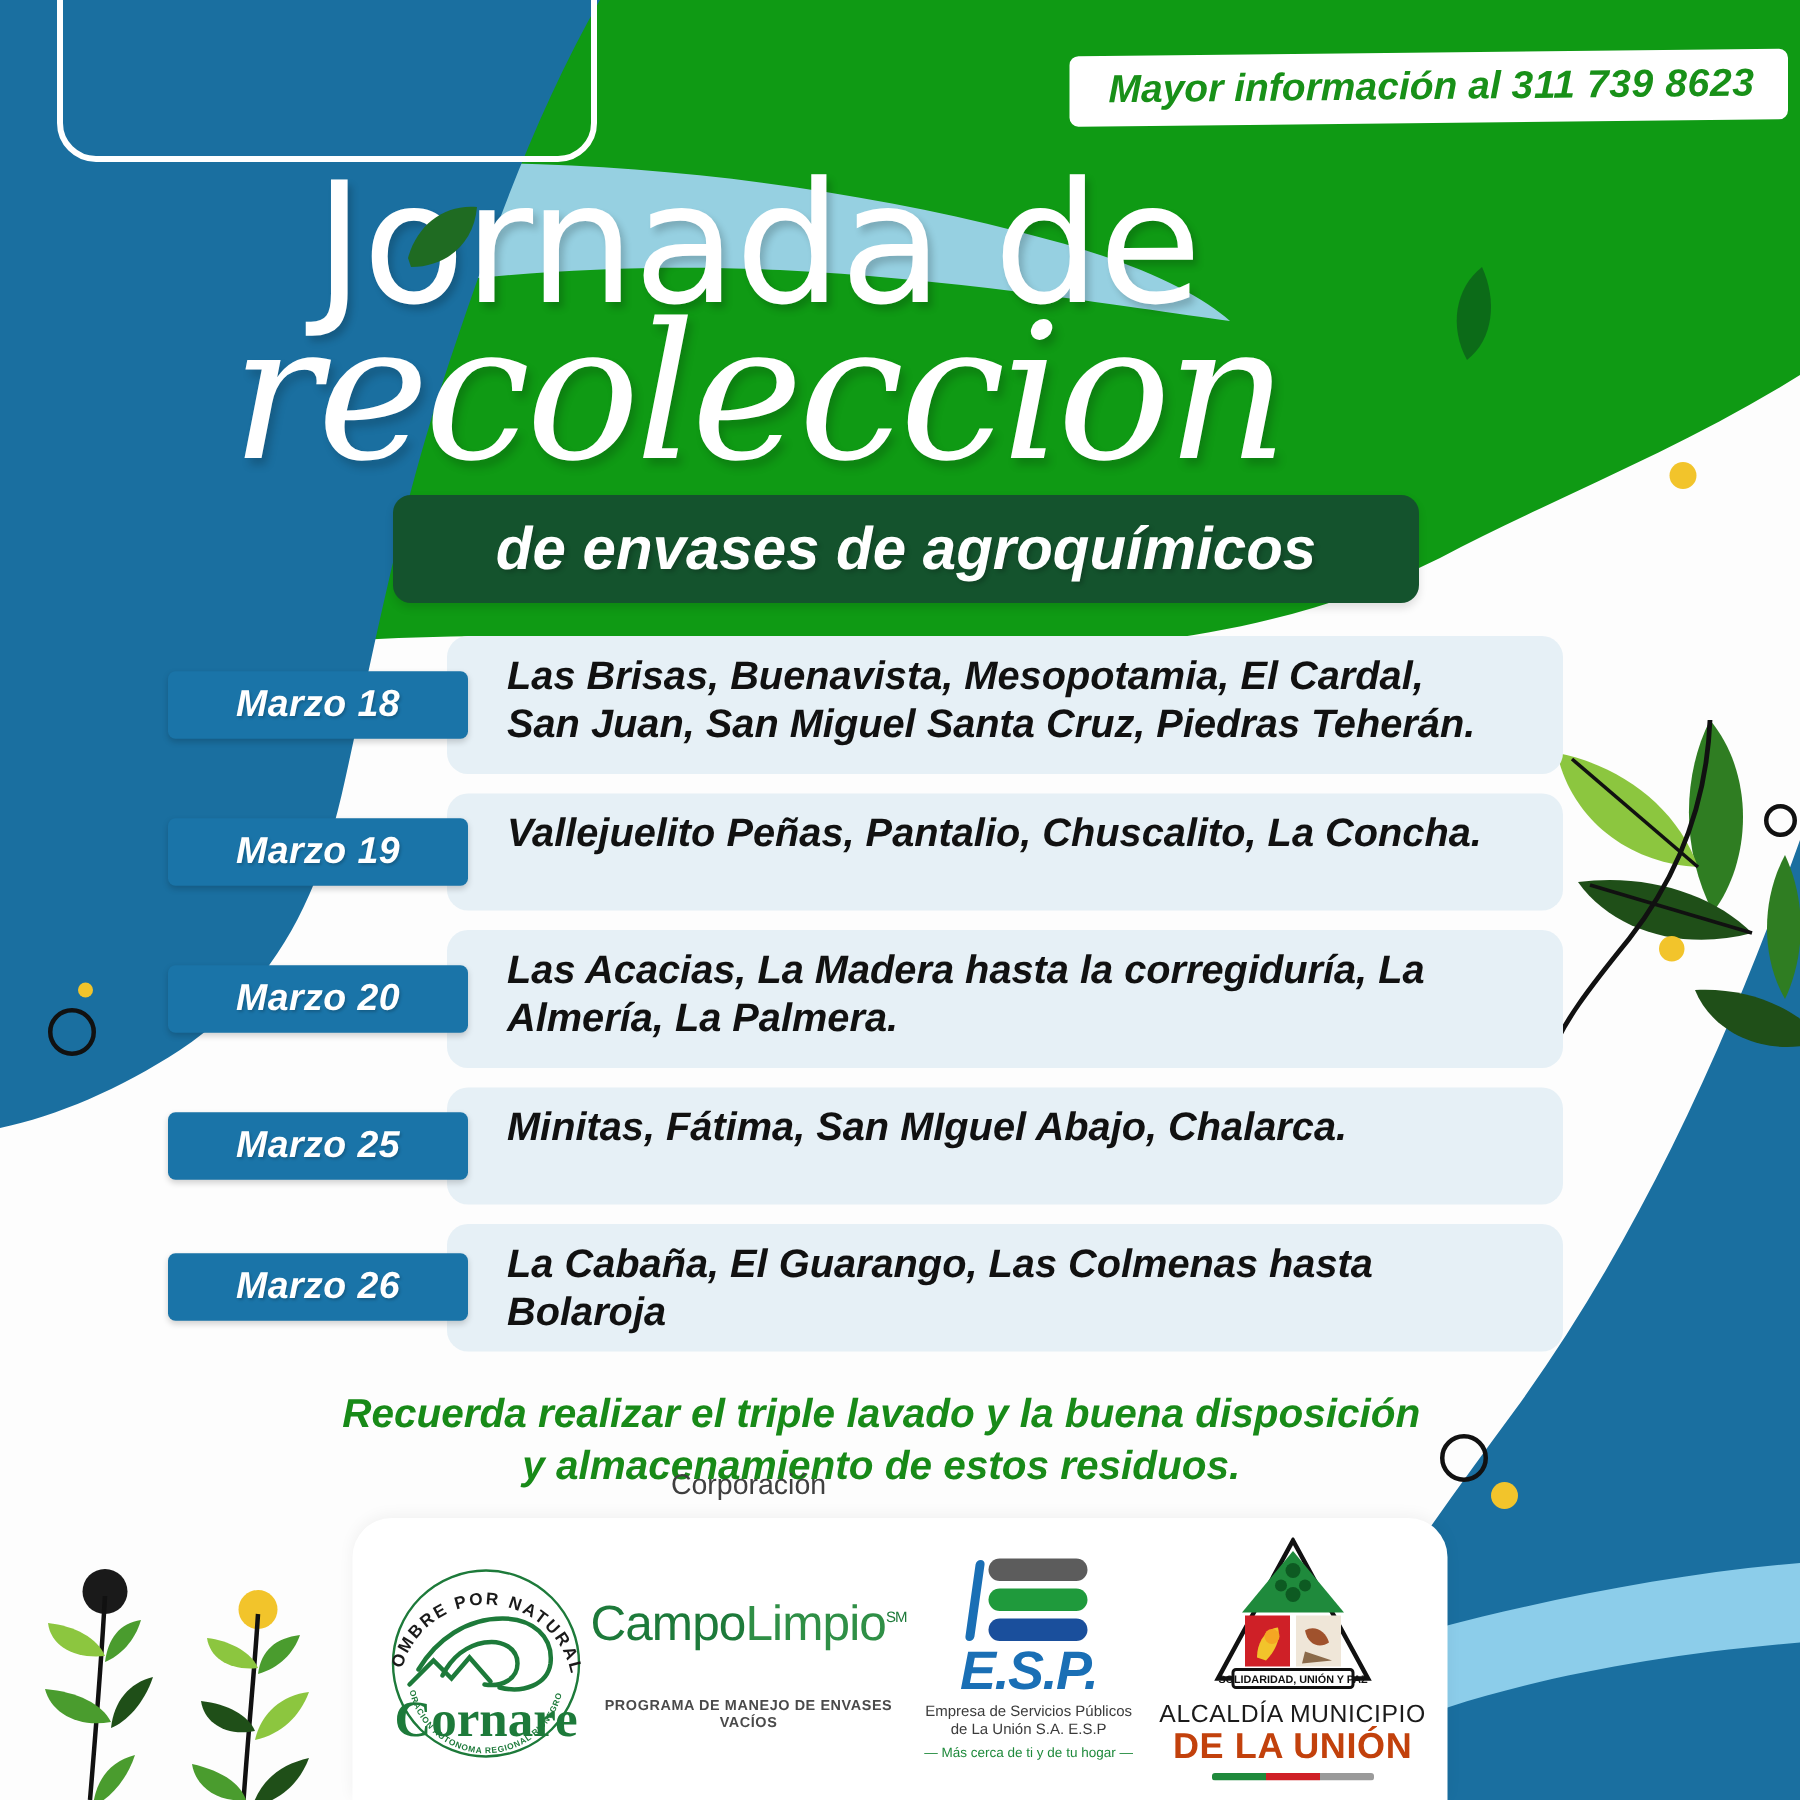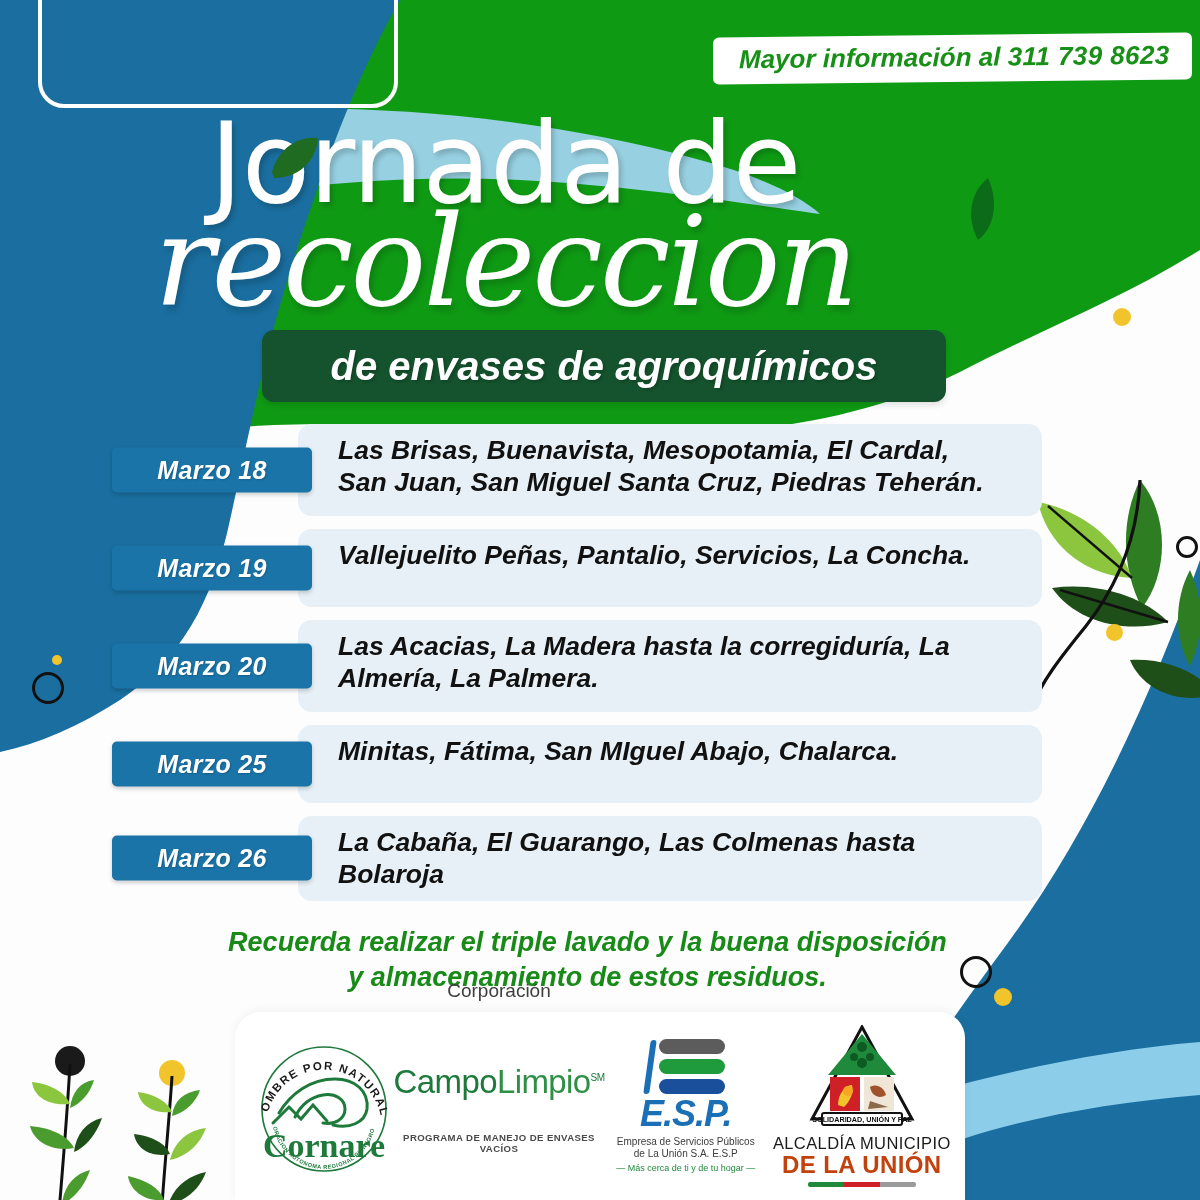--- a/index.html
+++ b/index.html
@@ -366,21 +366,21 @@
       <div class="loc-box">
         <span>Las Brisas, Buenavista, Mesopotamia, El Cardal, San Juan, San Miguel Santa Cruz, Piedras Teherán.</span>
       </div>
     </div>
 
     <div class="sched-row">
       <div class="date-pill">
         <span>Marzo 19</span>
       </div>
       <div class="loc-box">
-        <span>Vallejuelito Peñas, Pantalio, Servicios, La Concha.</span>
+        <span>Vallejuelito Peñas, Pantalio, Chuscalito, La Concha.</span>
       </div>
     </div>
 
     <div class="sched-row tall">
       <div class="date-pill">
         <span>Marzo 20</span>
       </div>
       <div class="loc-box">
         <span> Las Acacias, La Madera hasta la corregiduría, La Almería, La Palmera.</span>
       </div>

